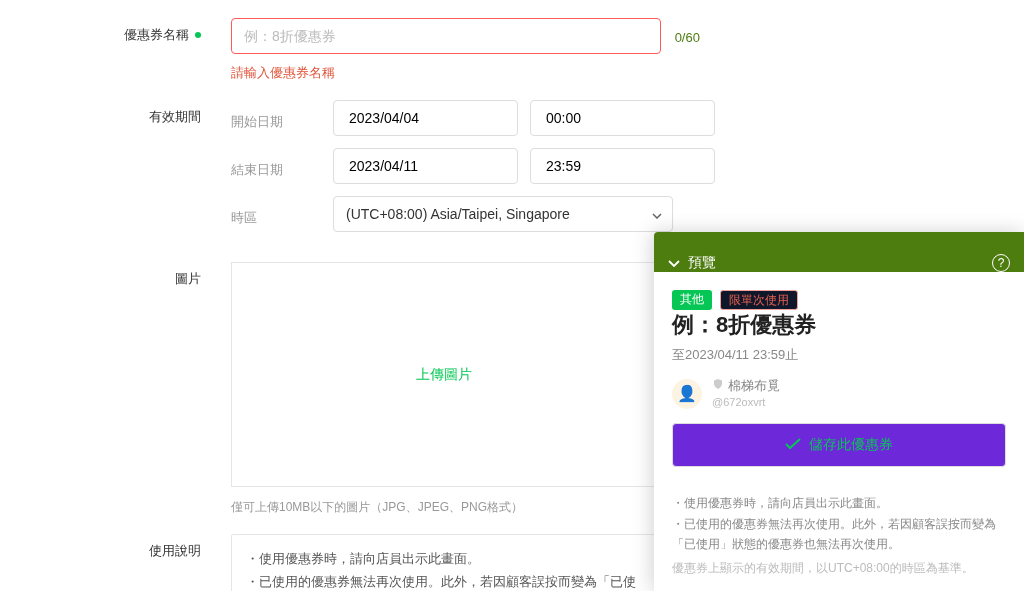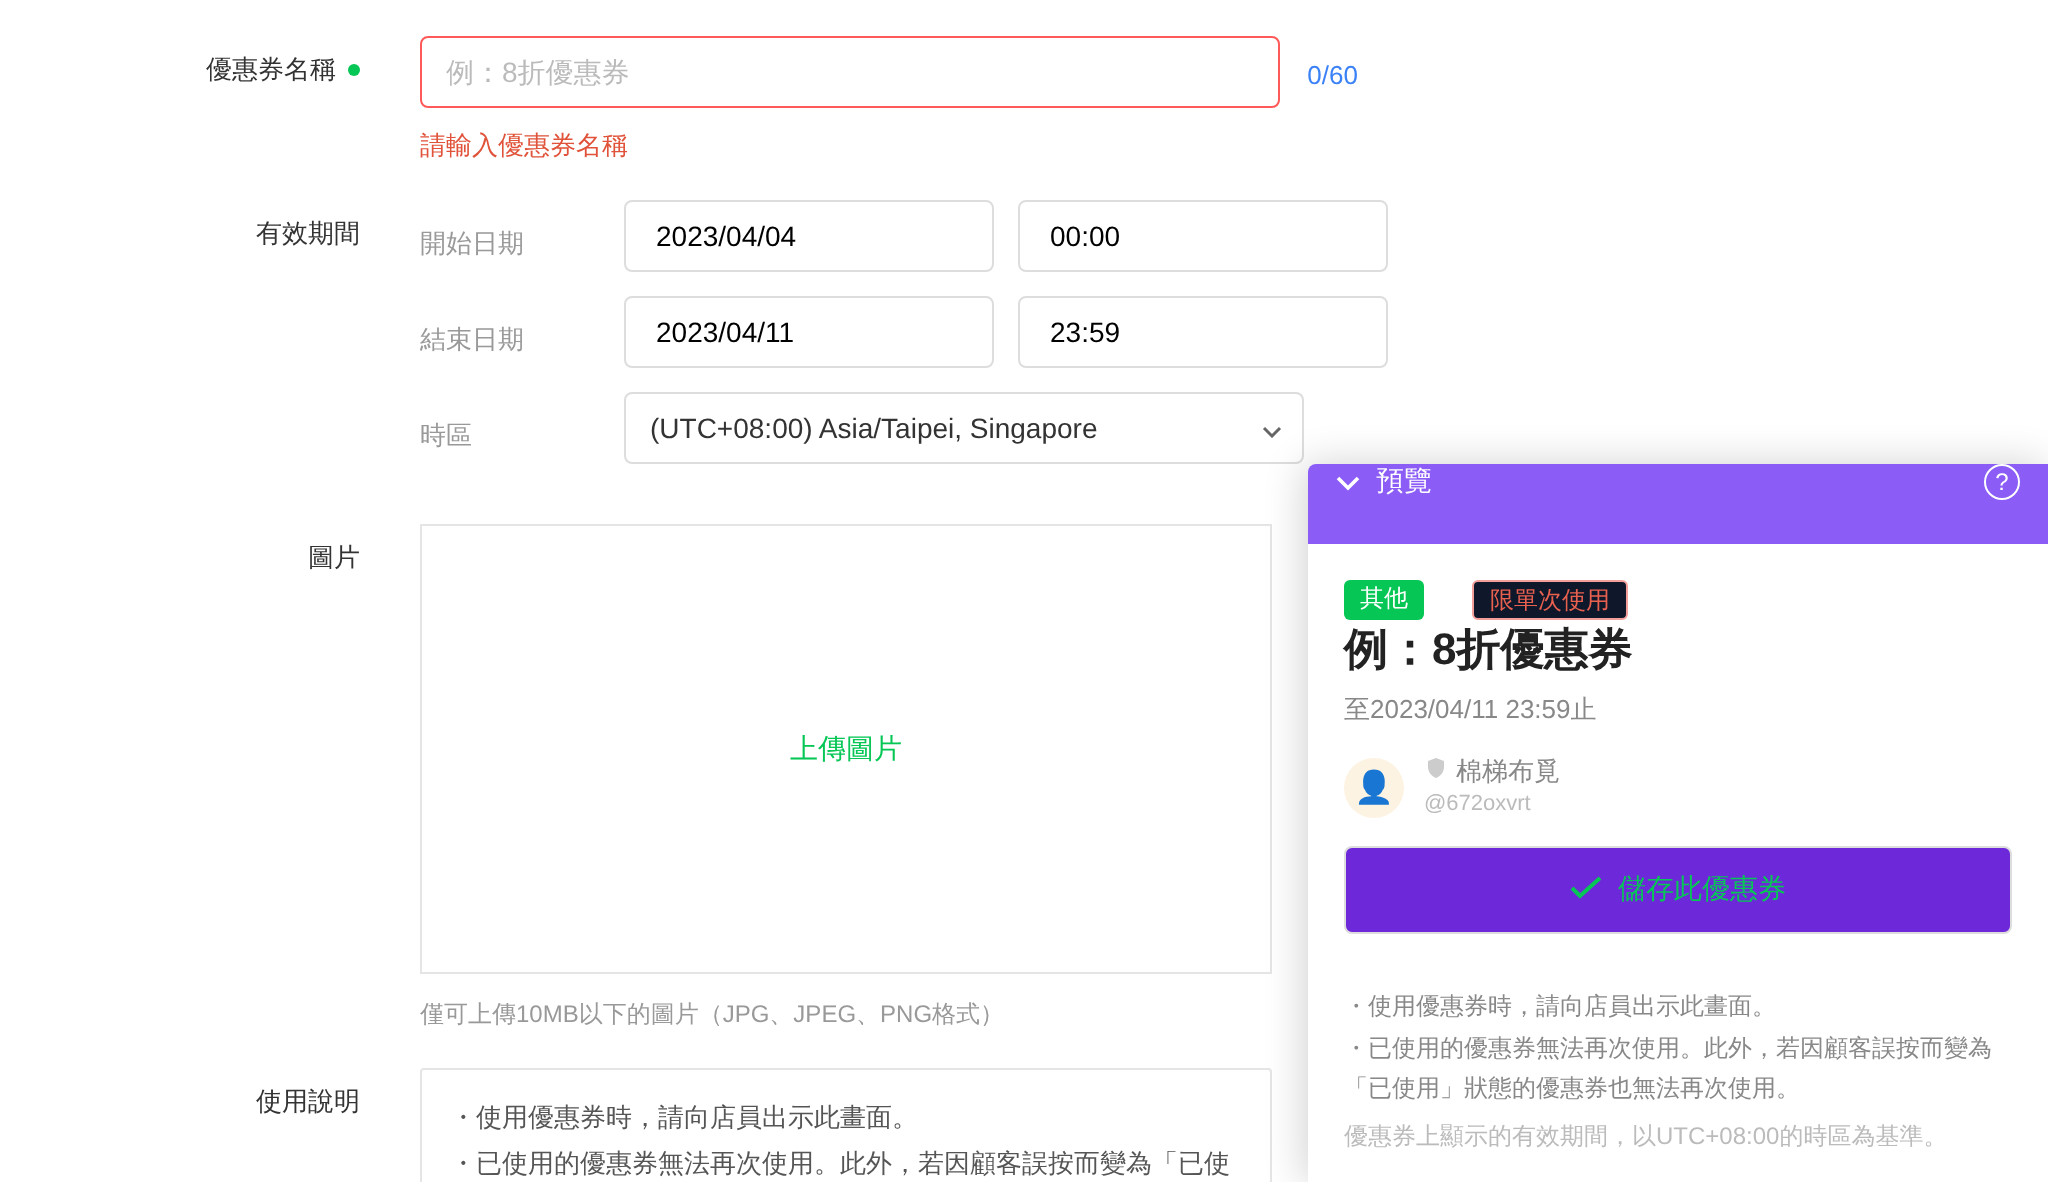--- a/index.html
+++ b/index.html
@@ -24,20 +24,21 @@
     width: 210px;
     text-align: right;
     padding-right: 30px;
     padding-top: 8px;
     color: #333;
     font-size: 13px;
     display: flex;
     align-items: center;
     justify-content: flex-end;
     gap: 6px;
+    margin-left: 21px;
   }
   .req-dot {
     width: 6px; height: 6px; border-radius: 50%;
     background: #06c755; display: inline-block;
   }
   .field-col { flex: 1; min-width: 0; }
 
   .text-input {
     width: 430px;
     height: 36px;
@@ -46,21 +47,21 @@
     padding: 0 12px;
     font-size: 14px;
     outline: none;
     color: #333;
   }
   .text-input::placeholder { color: #bbb; }
 
   .counter {
     display: inline-block;
     margin-left: 10px;
-    color: #3b82f6;
+    color: #4d7c0f;
     font-size: 13px;
     vertical-align: middle;
   }
   .error-msg {
     color: #e0533a;
     font-size: 13px;
     margin-top: 10px;
   }
 
   .sublabel {
@@ -139,35 +140,35 @@
     width: 370px;
     background: #fff;
     box-shadow: -2px 0 20px rgba(0,0,0,0.18);
     border-radius: 4px 0 0 0;
     overflow: hidden;
     display: flex;
     flex-direction: column;
     height: 359px;
   }
   .preview-header {
-    background: #8b5cf6;
+    background: #4d7c0f;
     color: #fff;
     height: 40px;
     display: flex;
-    align-items: flex-start;
+    align-items: flex-end;
     padding: 0 14px;
     font-size: 14px;
     justify-content: space-between;
   }
   .preview-header-left { display: flex; align-items: center; gap: 8px; }
   .preview-body {
     padding: 18px 18px 12px 18px;
     flex: 0 0 auto;
   }
-  .tags { display: flex; gap: 24px; }
+  .tags { display: flex; gap: 8px; }
   .tag {
     font-size: 12px;
     padding: 3px 8px;
     border-radius: 3px;
     line-height: 1;
   }
   .tag-green { background: #06c755; color: #fff; }
   .tag-red { border: 1px solid #f2a099; color: #e8614f; background: #0f172a; }
   .preview-title {
     font-size: 22px;

